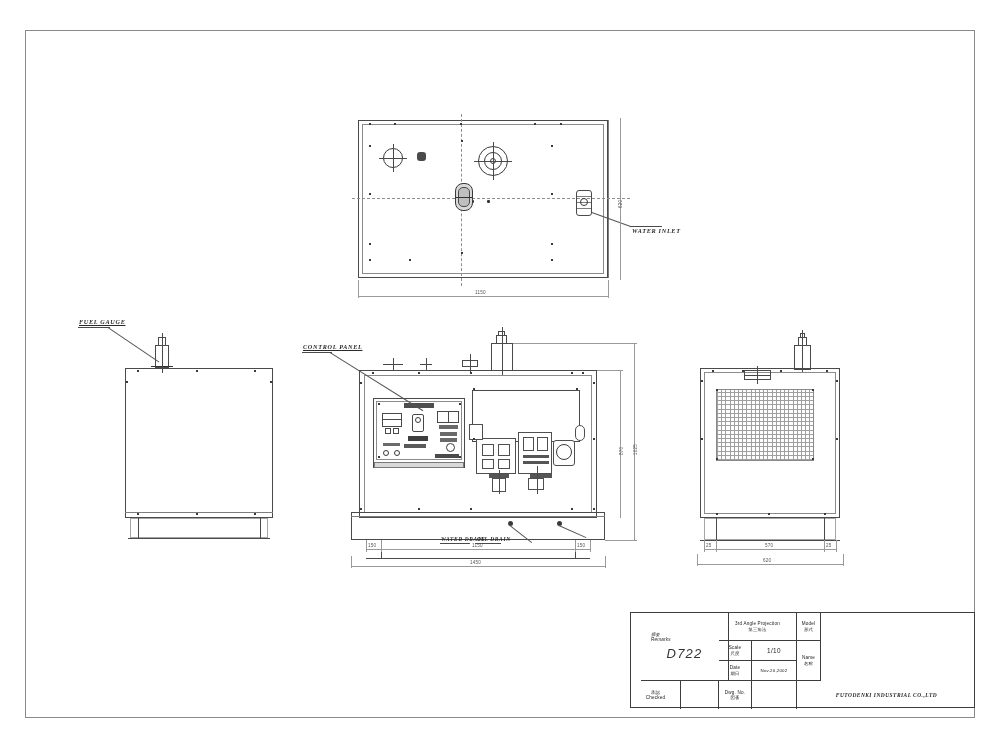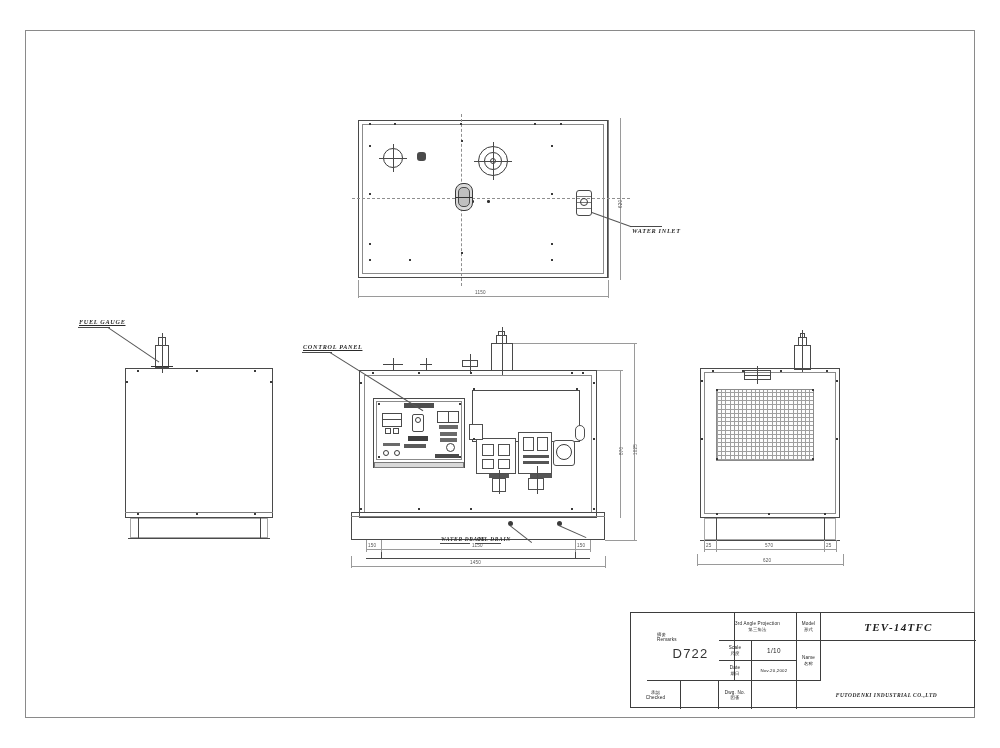--- a/index.html
+++ b/index.html
@@ -432,21 +432,21 @@
     <span class="dim" style="left:826px;top:543px;">25</span>
 
     <div class="ln h vthin" style="left:697px;top:564px;width:146px;"></div>
     <div class="ln v vthin" style="left:697px;top:554px;height:12px;"></div>
     <div class="ln v vthin" style="left:843px;top:554px;height:12px;"></div>
     <span class="dim" style="left:763px;top:558px;">620</span>
   </div>
 
   <div id="titleblock">
 
-    <div class="cell" style="left:16px;top:0;width:88px;height:68px;">
+    <div class="cell" style="left:10px;top:0;width:88px;height:68px;font-style:italic;">
       <div style="align-self:flex-start;margin-left:10px;">
         <div class="jp">摘要</div>
         <div class="en">Remarks</div>
       </div>
       <div class="big-remark">D722</div>
     </div>
 
     <div class="cell nob" style="left:0;top:68px;width:50px;height:28px;">
       <div class="jp">承認</div>
       <div class="en">Checked</div>
@@ -485,23 +485,20 @@
 
     <div class="cell nob" style="left:121px;top:68px;width:45px;height:28px;">
       <div class="dwg-val"></div>
     </div>
 
     <div class="cell" style="left:166px;top:0;width:24px;height:28px;">
       <div class="en">Model</div>
       <div class="jp">形式</div>
     </div>
 
-    <div class="cell nor" style="left:190px;top:0;width:155px;height:28px;">
-      <div class="model-val">TEV-14TFC</div>
-    </div>
 
     <div class="cell" style="left:166px;top:28px;width:24px;height:40px;">
       <div class="en">Name</div>
       <div class="jp">名称</div>
     </div>
 
 
     <div class="cell nob nor" style="left:166px;top:68px;width:179px;height:28px;">
       <div class="company-val">FUTODENKI INDUSTRIAL CO.,LTD</div>
     </div>

